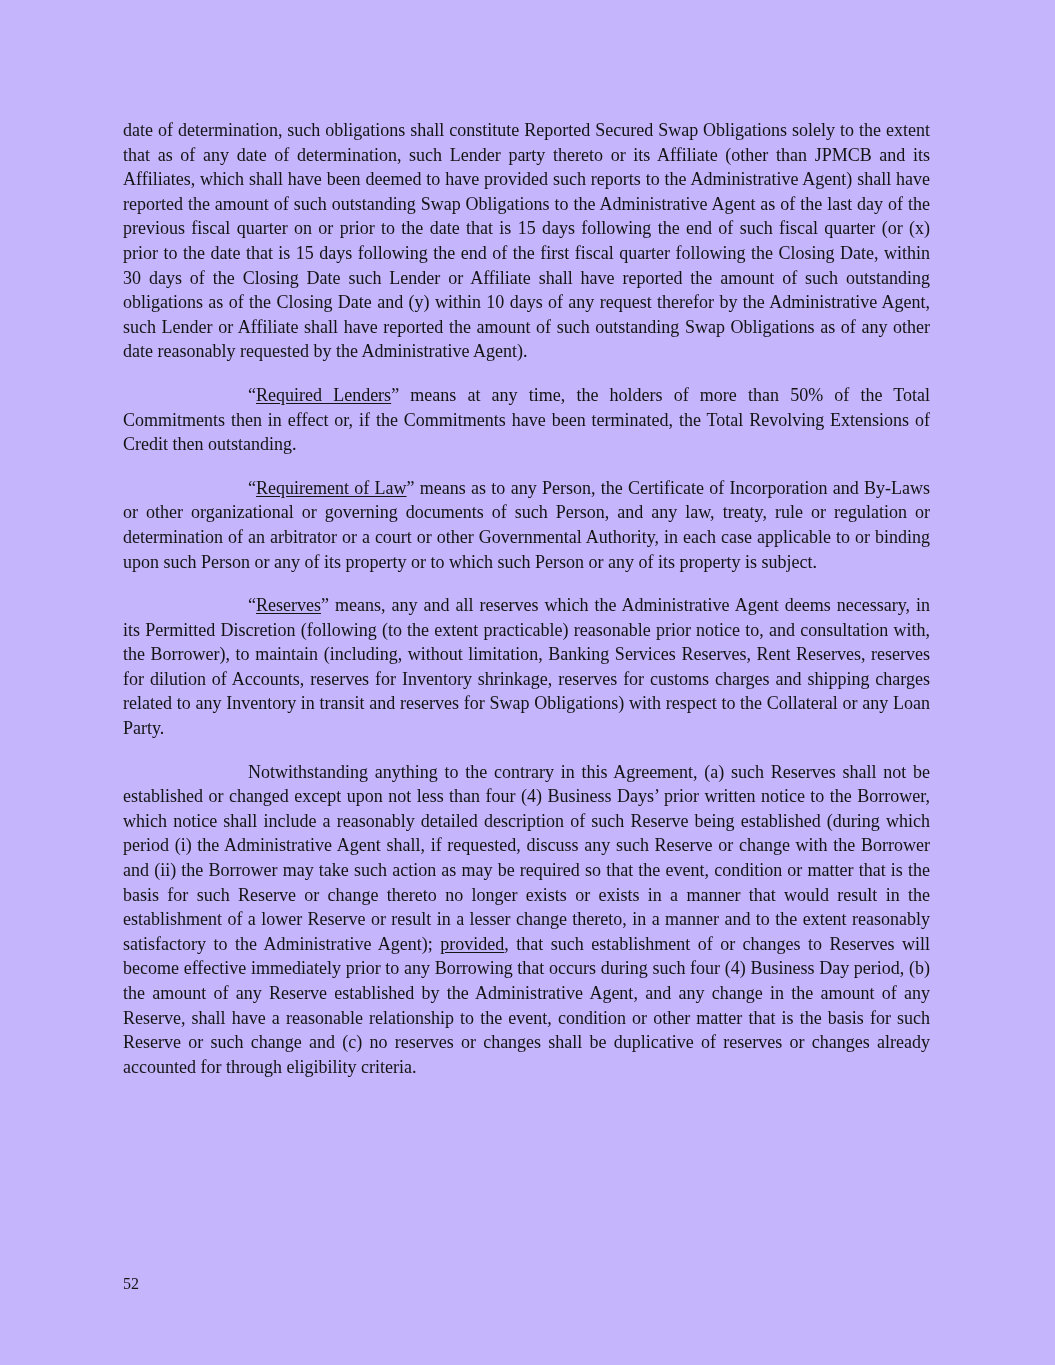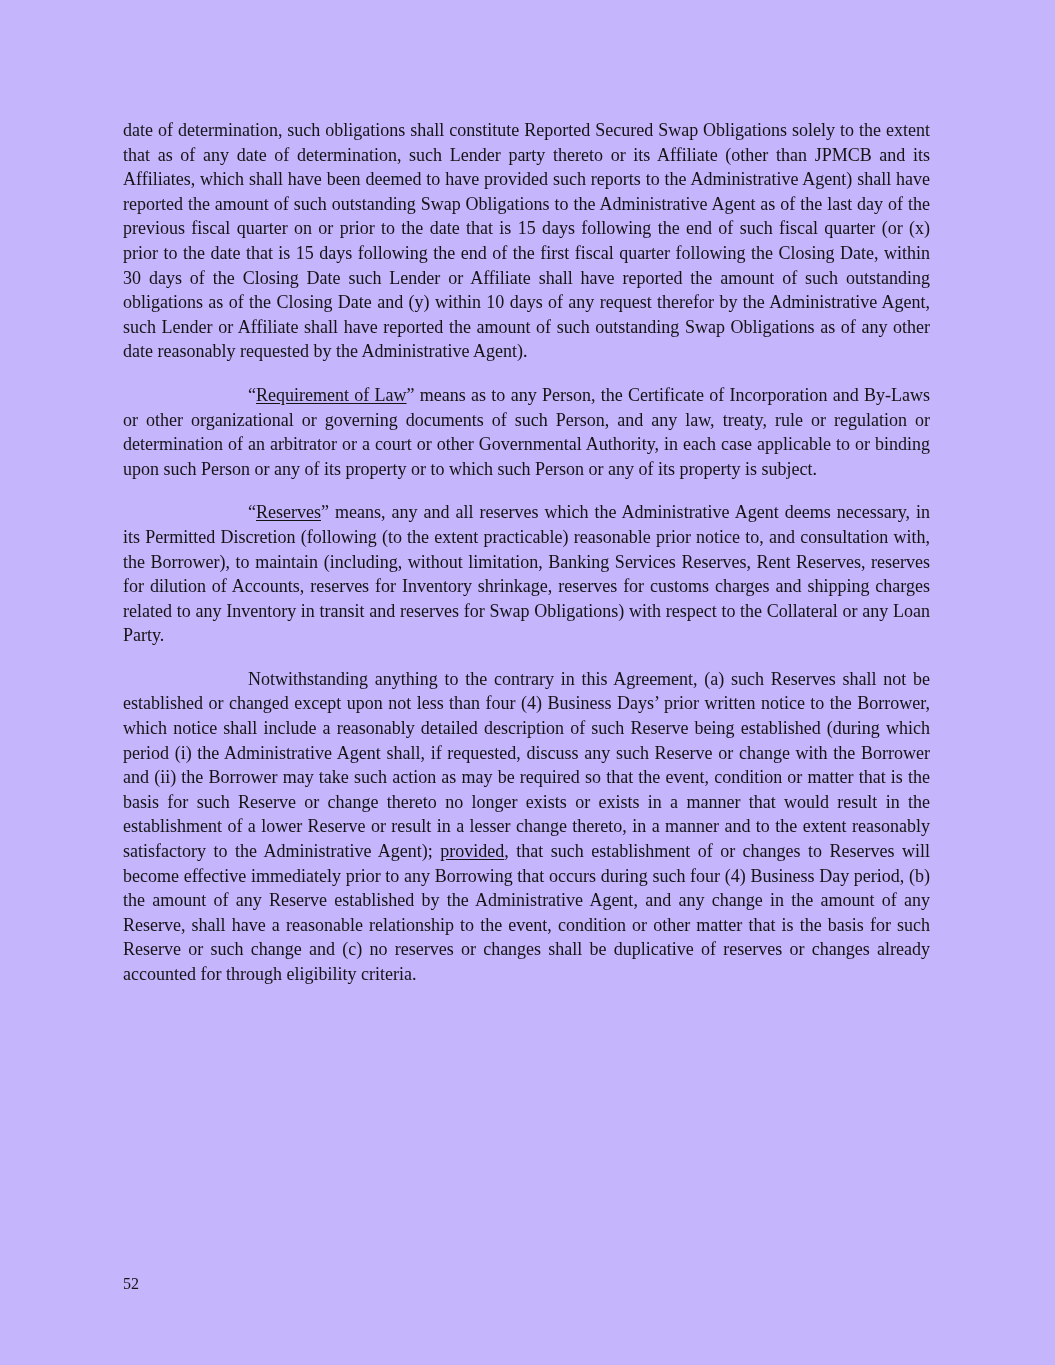--- a/index.html
+++ b/index.html
@@ -47,20 +47,21 @@
   }
 </style>
 </head>
 <body>
 
 <div class="page">
   <main class="content">
 
     <p class="para no-indent"><span>date of determination, such obligations shall constitute Reported Secured Swap Obligations solely to the extent that as of any date of determination, such Lender party thereto or its Affiliate (other than JPMCB and its Affiliates, which shall have been deemed to have provided such reports to the Administrative Agent) shall have reported the amount of such outstanding Swap Obligations to the Administrative Agent as of the last day of the previous fiscal quarter on or prior to the date that is 15 days following the end of such fiscal quarter (or (x) prior to the date that is 15 days following the end of the first fiscal quarter following the Closing Date, within 30 days of the Closing Date such Lender or Affiliate shall have reported the amount of such outstanding obligations as of the Closing Date and (y) within 10 days of any request therefor by the Administrative Agent, such Lender or Affiliate shall have reported the amount of such outstanding Swap Obligations as of any other date reasonably requested by the Administrative Agent).</span></p>
 
+    <p class="para"><span>“</span><span class="u">Required Lenders</span><span>” means at any time, the holders of more than 50% of the Total Commitments then in effect or, if the Commitments have been terminated, the Total Revolving Extensions of Credit then outstanding.</span></p>
 
     <p class="para"><span>“</span><span class="u">Requirement of Law</span><span>” means as to any Person, the Certificate of Incorporation and By-Laws or other organizational or governing documents of such Person, and any law, treaty, rule or regulation or determination of an arbitrator or a court or other Governmental Authority, in each case applicable to or binding upon such Person or any of its property or to which such Person or any of its property is subject.</span></p>
 
     <p class="para"><span>“</span><span class="u">Reserves</span><span>” means, any and all reserves which the Administrative Agent deems necessary, in its Permitted Discretion (following (to the extent practicable) reasonable prior notice to, and consultation with, the Borrower), to maintain (including, without limitation, Banking Services Reserves, Rent Reserves, reserves for dilution of Accounts, reserves for Inventory shrinkage, reserves for customs charges and shipping charges related to any Inventory in transit and reserves for Swap Obligations) with respect to the Collateral or any Loan Party.</span></p>
 
     <p class="para"><span>Notwithstanding anything to the contrary in this Agreement, (a) such Reserves shall not be established or changed except upon not less than four (4) Business Days’ prior written notice to the Borrower, which notice shall include a reasonably detailed description of such Reserve being established (during which period (i) the Administrative Agent shall, if requested, discuss any such Reserve or change with the Borrower and (ii) the Borrower may take such action as may be required so that the event, condition or matter that is the basis for such Reserve or change thereto no longer exists or exists in a manner that would result in the establishment of a lower Reserve or result in a lesser change thereto, in a manner and to the extent reasonably satisfactory to the Administrative Agent); </span><span class="u">provided</span><span>, that such establishment of or changes to Reserves will become effective immediately prior to any Borrowing that occurs during such four (4) Business Day period, (b) the amount of any Reserve established by the Administrative Agent, and any change in the amount of any Reserve, shall have a reasonable relationship to the event, condition or other matter that is the basis for such Reserve or such change and (c) no reserves or changes shall be duplicative of reserves or changes already accounted for through eligibility criteria.</span></p>
 
   </main>
 
   <footer>

